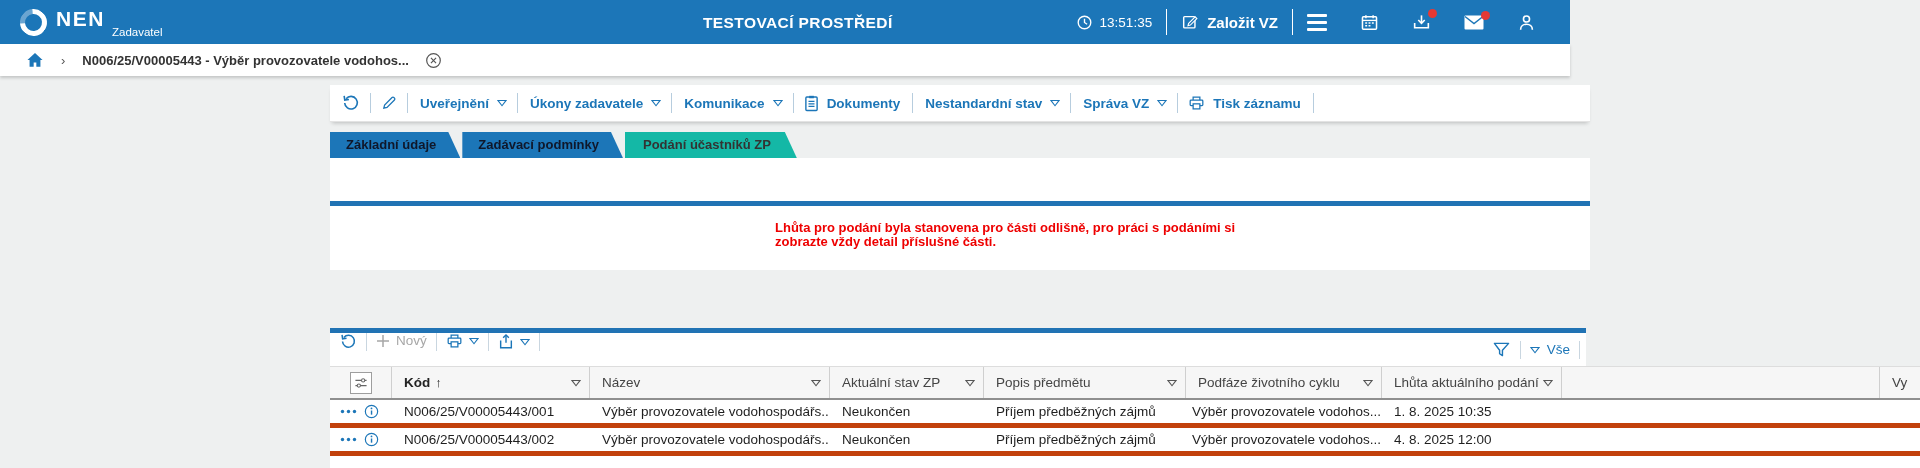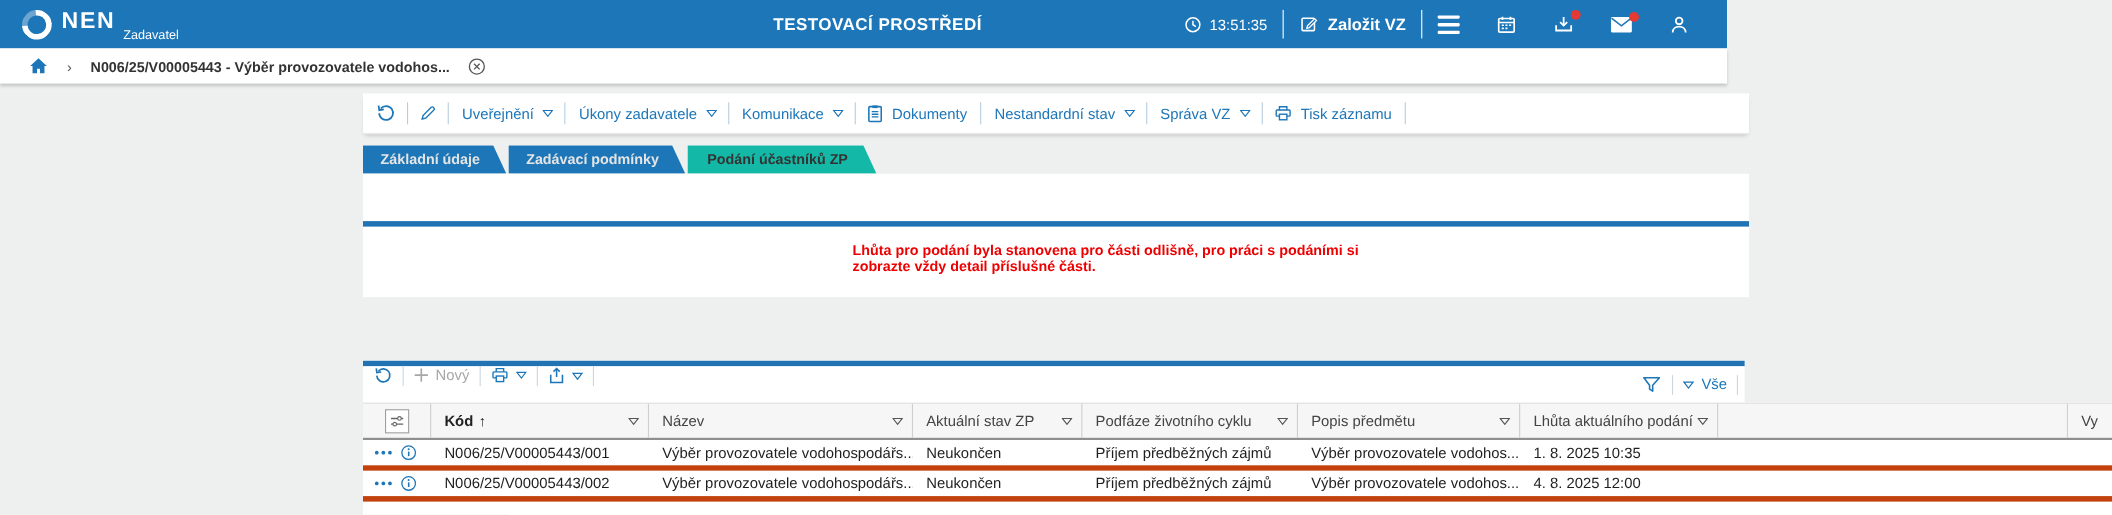--- a/index.html
+++ b/index.html
@@ -32,27 +32,27 @@
   .bc-close { margin-left:16px; color:#444; display:inline-flex; }
 
   
   main { position:relative; height:392px; }
   .blue-link { color:#1c76b8; }
   .sep-v { width:1px; height:20px; background:#b7cdde; margin:0 10px; flex:0 0 auto; }
 
   
   .rec-toolbar { position:absolute; left:330px; top:9px; width:1260px; height:37px; background:#fff; border-bottom:1px solid #e3e3e3; box-shadow:0 3px 4px -2px rgba(0,0,0,.22); display:flex; align-items:center; padding-left:12px; }
   .rt-item { display:flex; align-items:center; font-size:13.5px; color:#1c76b8; white-space:nowrap; cursor:pointer; }
-  .rt-item .lbl { margin:0 2px; }
+  .rt-item .lbl { margin:0 2px;font-weight:bold; }
   .caret { display:inline-flex; margin-left:6px; }
   .ico-lead { display:inline-flex; margin-right:6px; }
 
   
   .tabs { position:absolute; left:330px; top:56px; display:flex; }
-  .tab { height:26px; line-height:26px; background:#1c76b8; color:#e5e5e5; font-size:13px; font-weight:bold; padding:0 24px 0 16px; margin-right:2px; clip-path:polygon(0 0, calc(100% - 12px) 0, 100% 100%, 0 100%); cursor:pointer; }
+  .tab { height:26px; line-height:26px; background:#1c76b8; color:#0f172a; font-size:13px; font-weight:bold; padding:0 24px 0 16px; margin-right:2px; clip-path:polygon(0 0, calc(100% - 12px) 0, 100% 100%, 0 100%); cursor:pointer; }
   .tab.active { background:#14b8a6; color:#333; padding:0 26px 0 18px; }
 
   
   .tab-panel { position:absolute; left:330px; top:82px; width:1260px; height:112px; background:#fff; }
   .tp-bluebar { position:absolute; left:0; top:43px; width:100%; height:5px; background:#2173b4; }
   .warning { position:absolute; left:445px; top:63px; width:500px; color:#ee0000; font-weight:bold; font-size:13px; line-height:13.5px; }
   .warning div { white-space:nowrap; }
 
   
   .section-band { position:absolute; left:330px; top:214px; width:1260px; height:38px; background:#fff; }
@@ -370,31 +370,31 @@
         </div>
         <div class="th c3">
           <span>Aktuální stav ZP</span>
             <span class="flex1"></span>
           <span class="th-filter">
               <svg width="10" height="8" viewBox="0 0 11 8">
                 <path d="M1 1.2h9L5.5 7z" fill="none" stroke="currentColor" stroke-width="1.2"></path>
               </svg>
             </span>
         </div>
+        <div class="th c5">
+          <span>Popis předmětu</span>
+            <span class="flex1"></span>
+          <span class="th-filter">
+              <svg width="10" height="8" viewBox="0 0 11 8">
+                <path d="M1 1.2h9L5.5 7z" fill="none" stroke="currentColor" stroke-width="1.2"></path>
+              </svg>
+            </span>
+        </div>
         <div class="th c4">
           <span>Podfáze životního cyklu</span>
-            <span class="flex1"></span>
-          <span class="th-filter">
-              <svg width="10" height="8" viewBox="0 0 11 8">
-                <path d="M1 1.2h9L5.5 7z" fill="none" stroke="currentColor" stroke-width="1.2"></path>
-              </svg>
-            </span>
-        </div>
-        <div class="th c5">
-          <span>Popis předmětu</span>
             <span class="flex1"></span>
           <span class="th-filter">
               <svg width="10" height="8" viewBox="0 0 11 8">
                 <path d="M1 1.2h9L5.5 7z" fill="none" stroke="currentColor" stroke-width="1.2"></path>
               </svg>
             </span>
         </div>
         <div class="th c6">
           <span>Lhůta aktuálního podání</span>
             <span class="flex1"></span>

